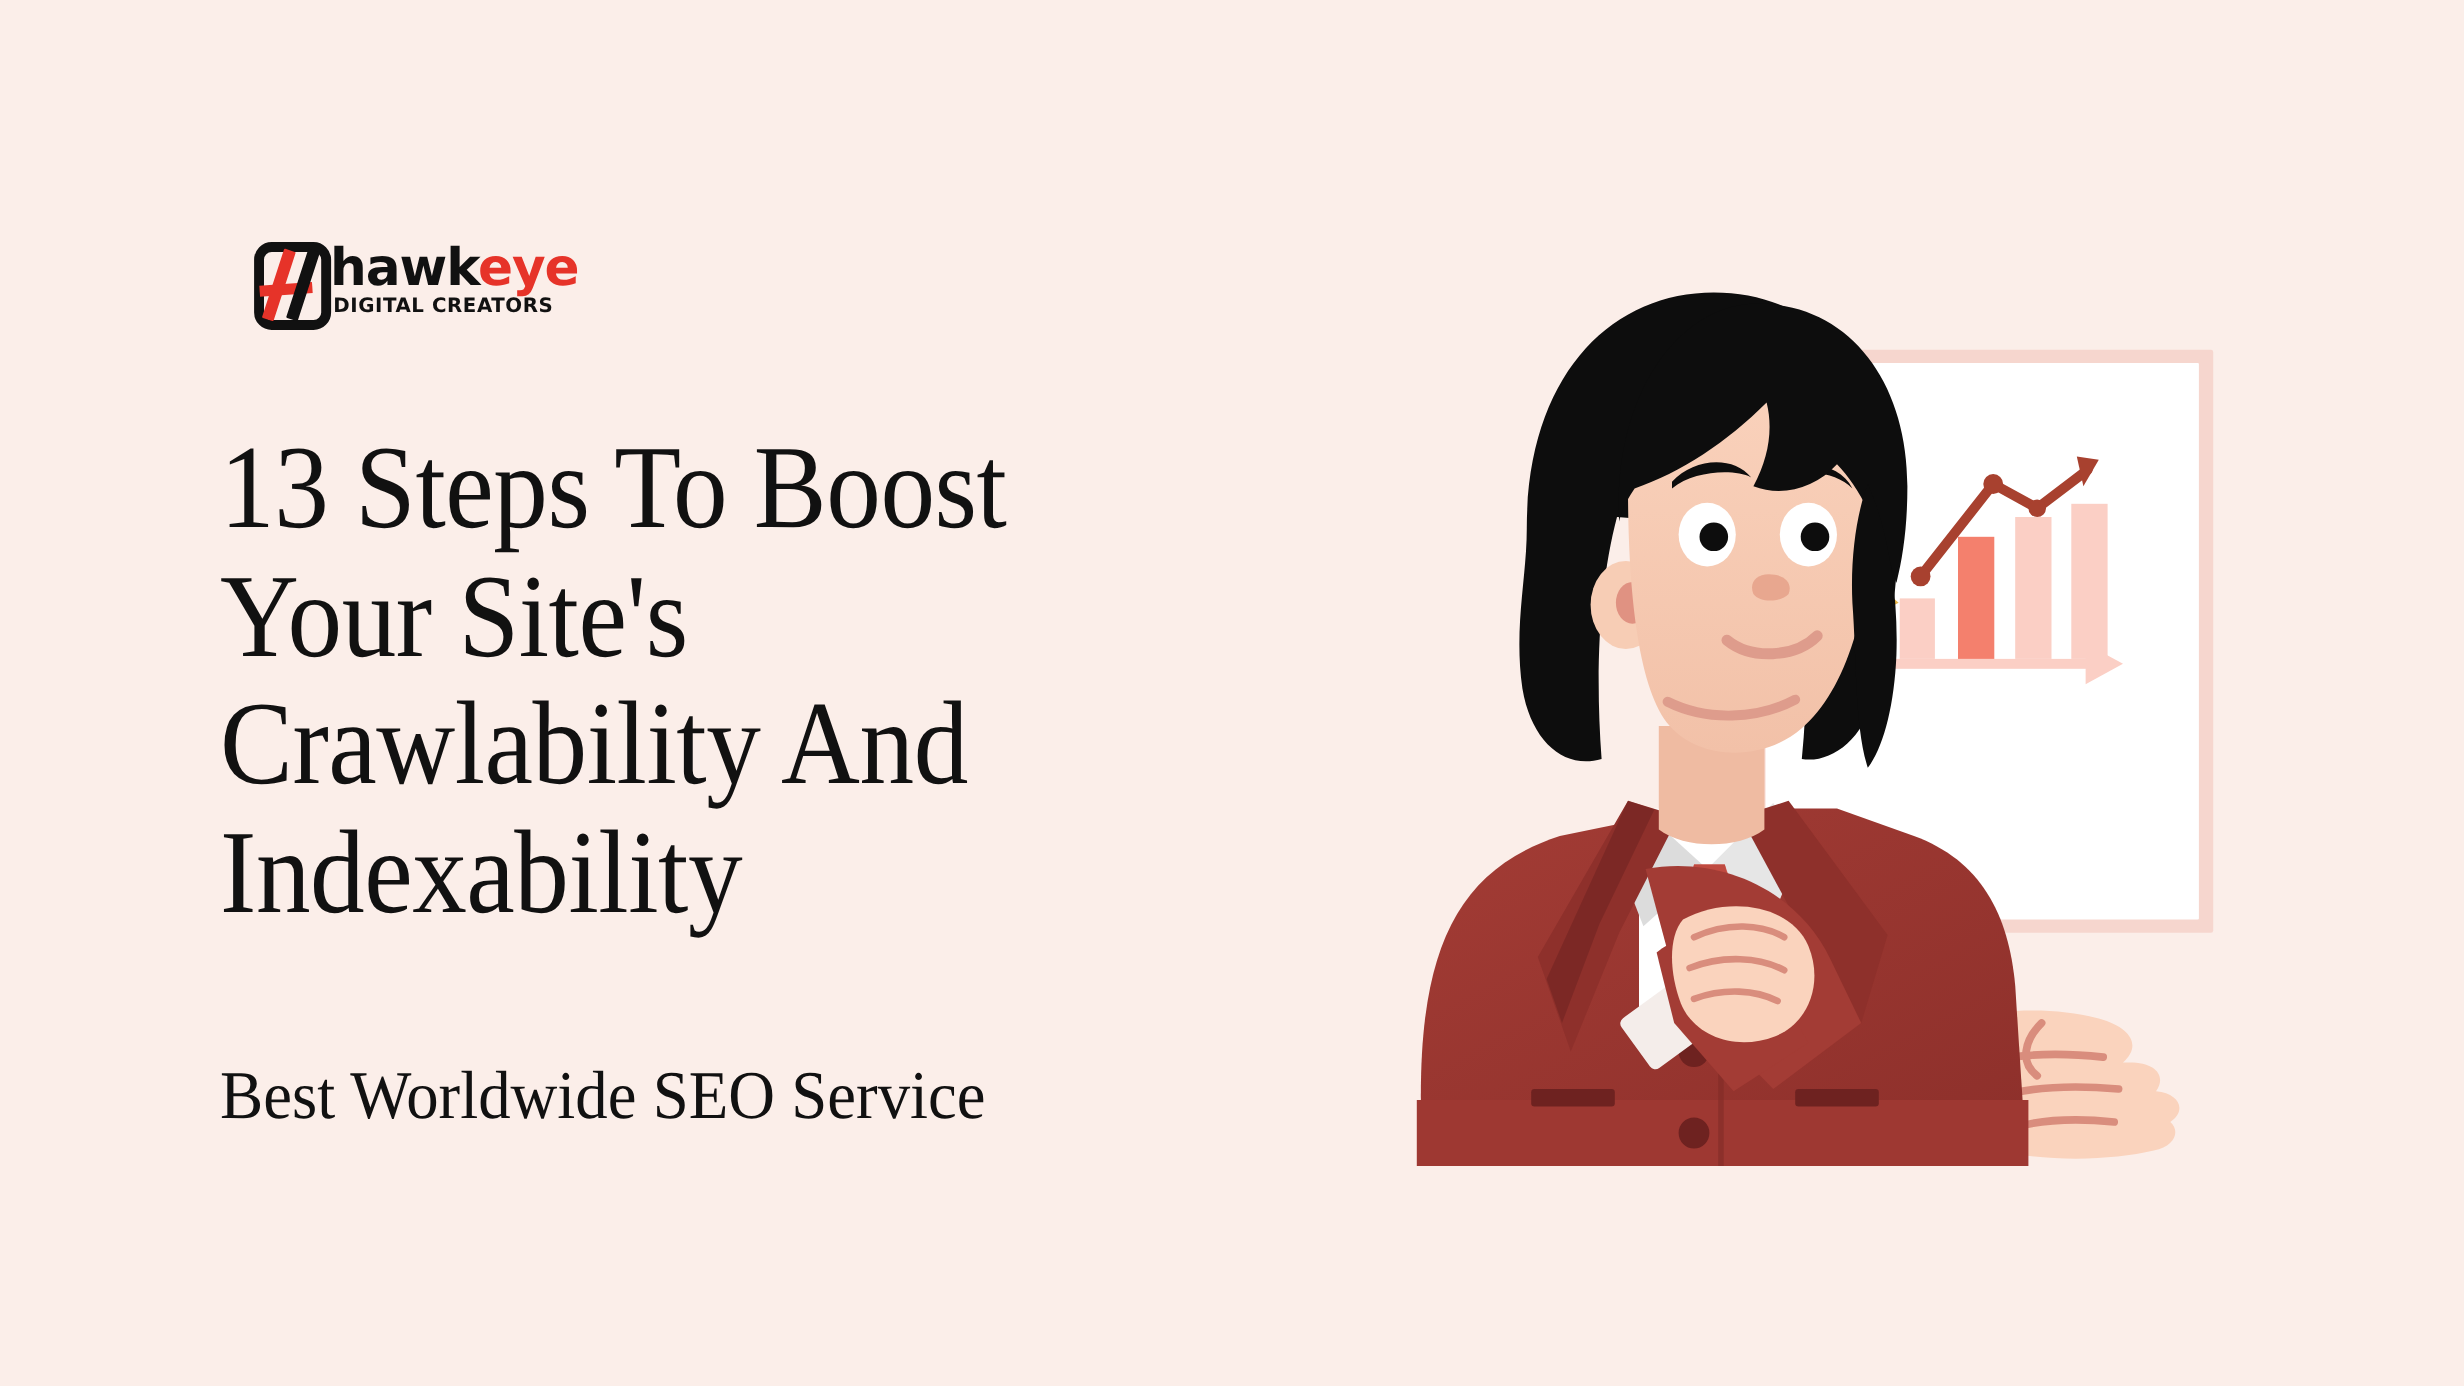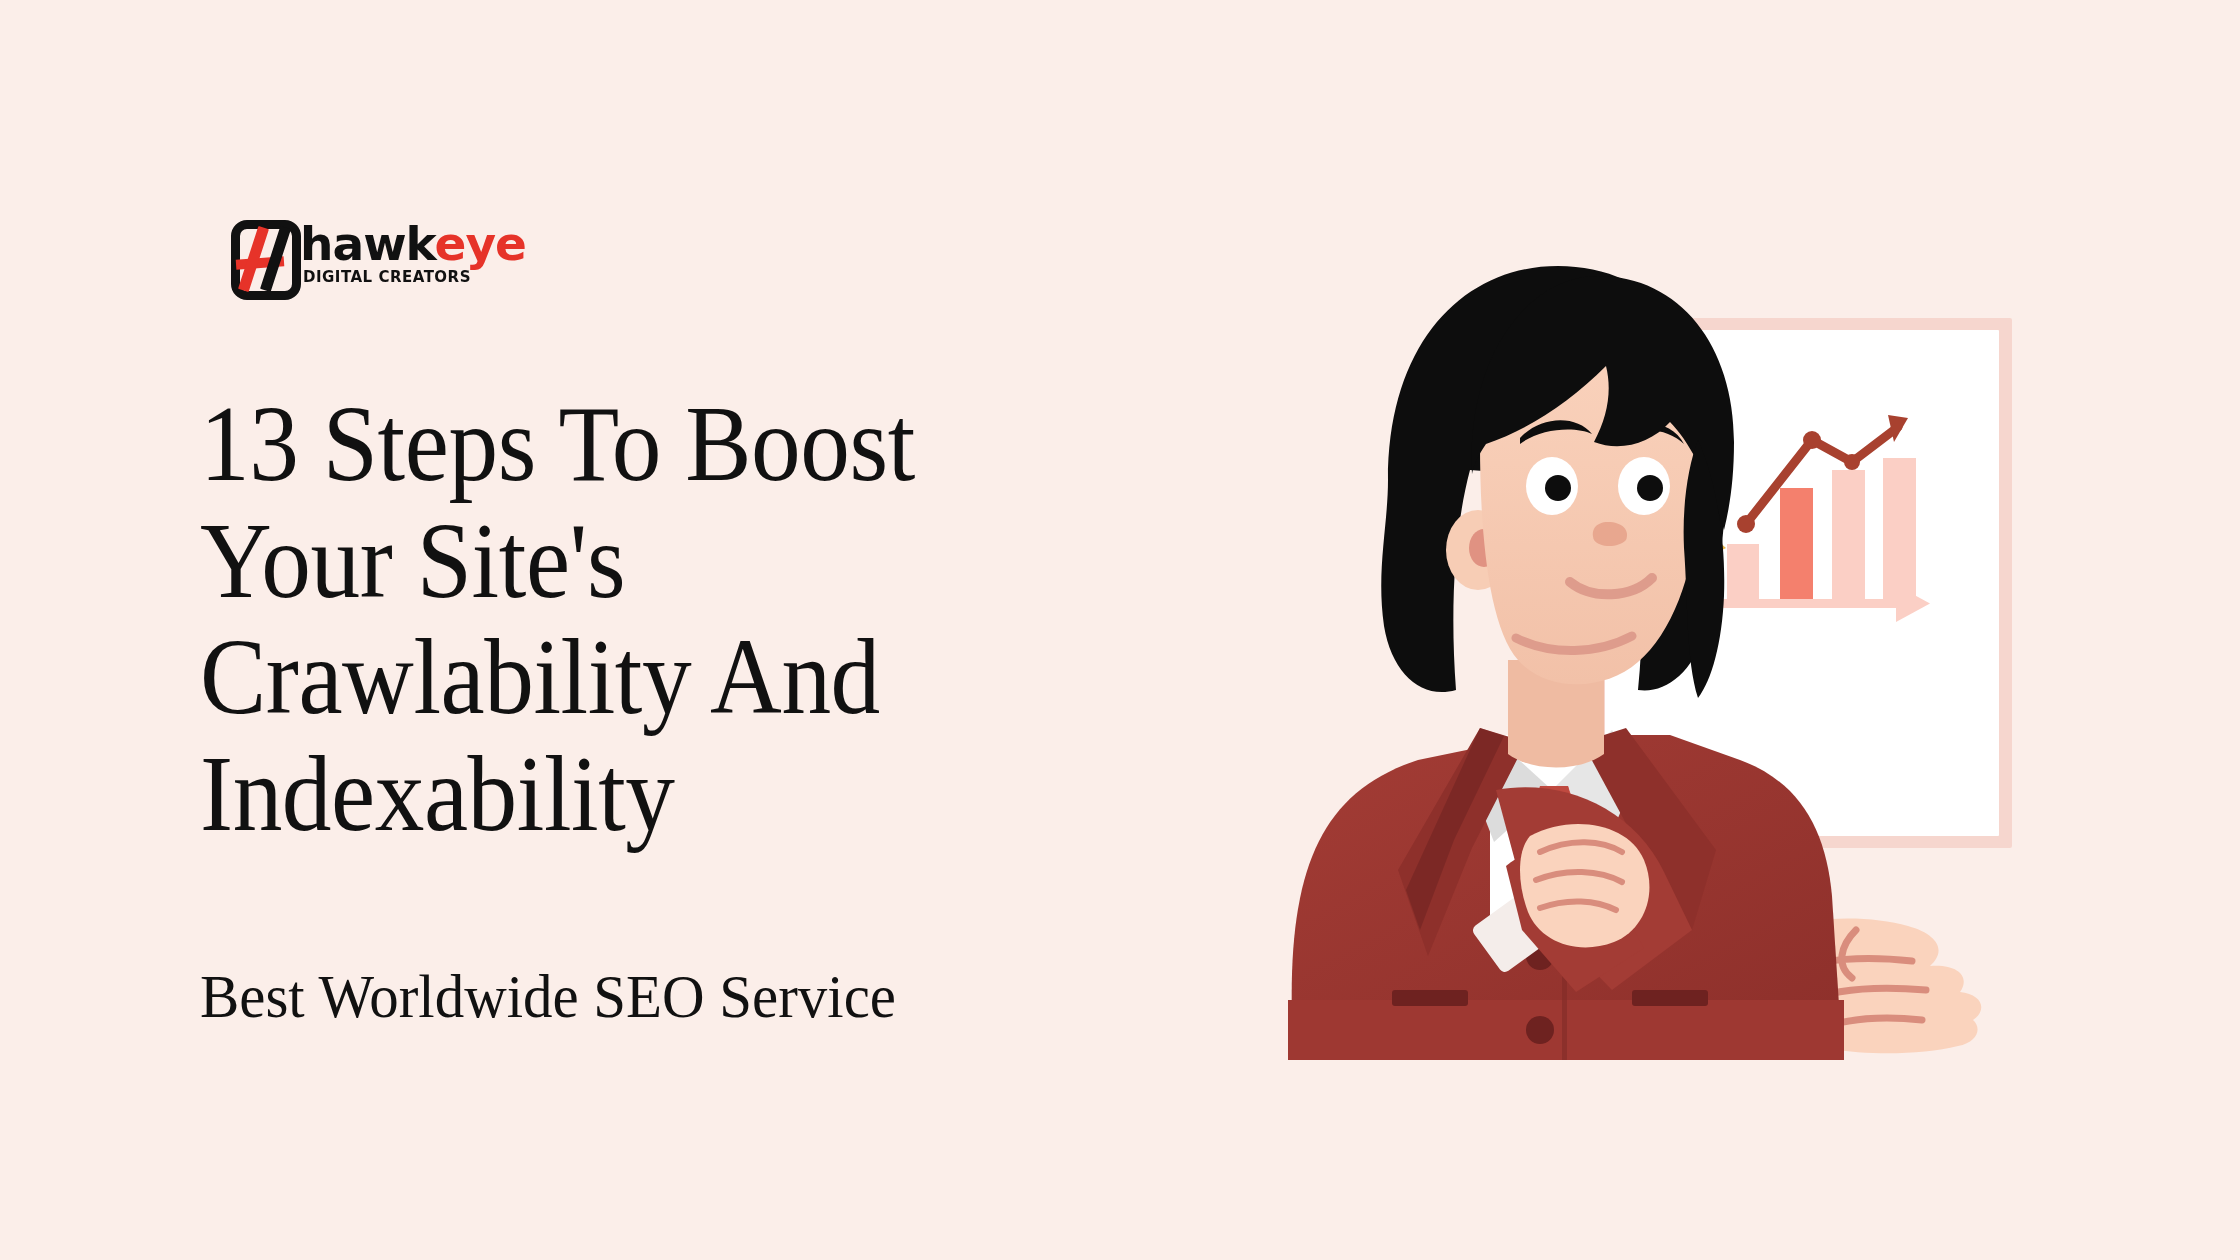--- a/index.html
+++ b/index.html
@@ -74,21 +74,21 @@
     font-size:47px;
     font-weight:700;
     letter-spacing:-1px;
     line-height:0.95;
     white-space:nowrap;
   }
   .logo-word .blk { color:#111111; }
   .logo-word .red { color:#E63329; }
   .logo-tag {
     font-family:"DejaVu Sans", sans-serif;
-    font-size:15px;
+    font-size:18px;
     font-weight:700;
     letter-spacing:0.5px;
     color:#111111;
     margin-top:1px;
     margin-left:3px;
     white-space:nowrap;
   }
 
   
   .headline {

